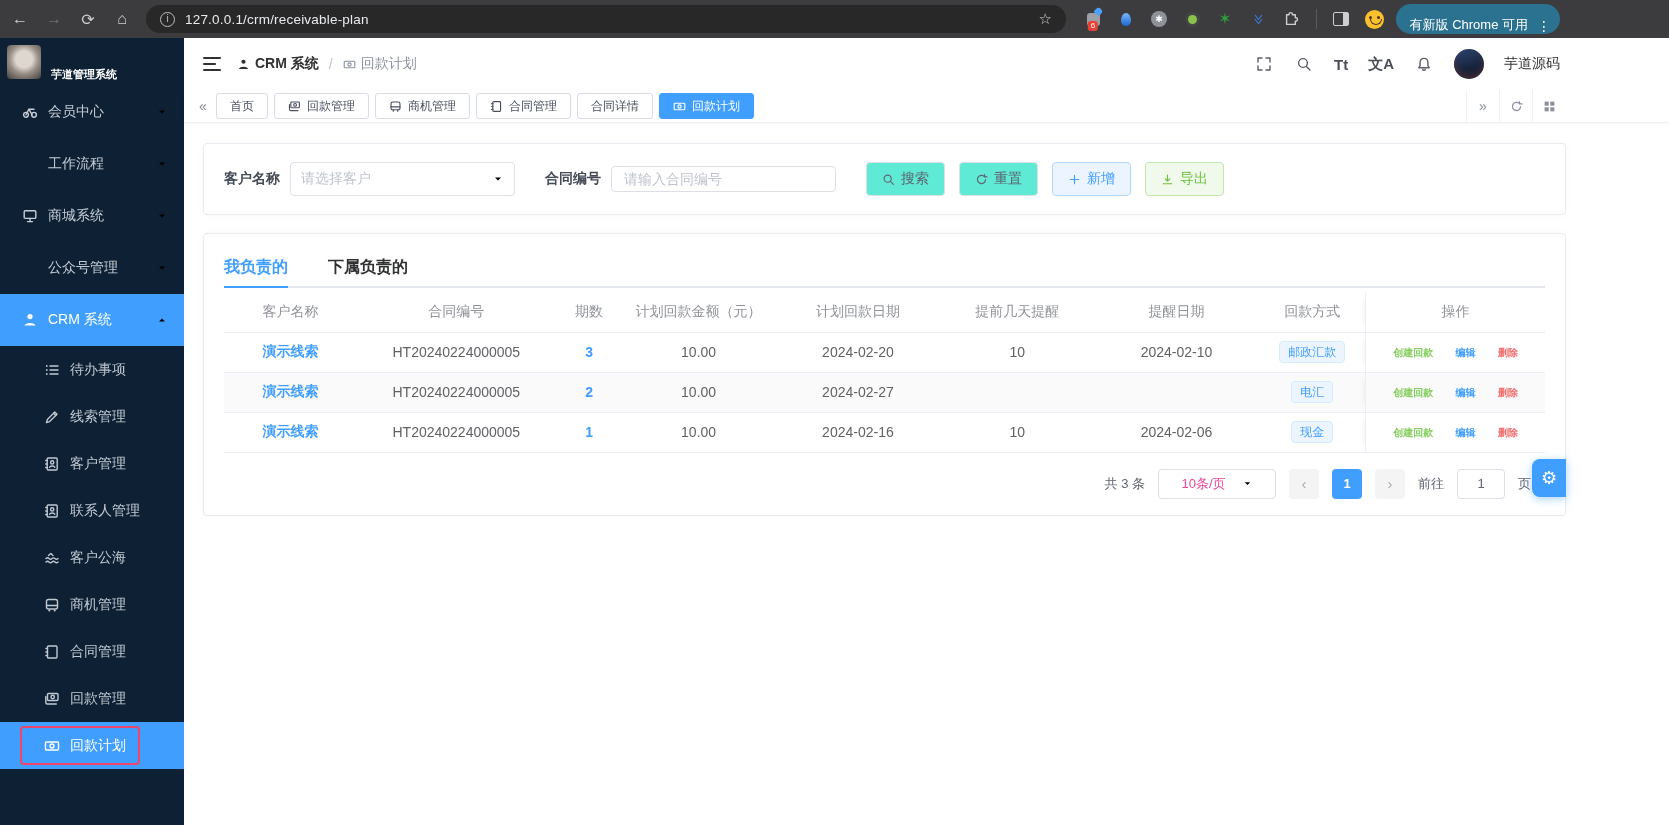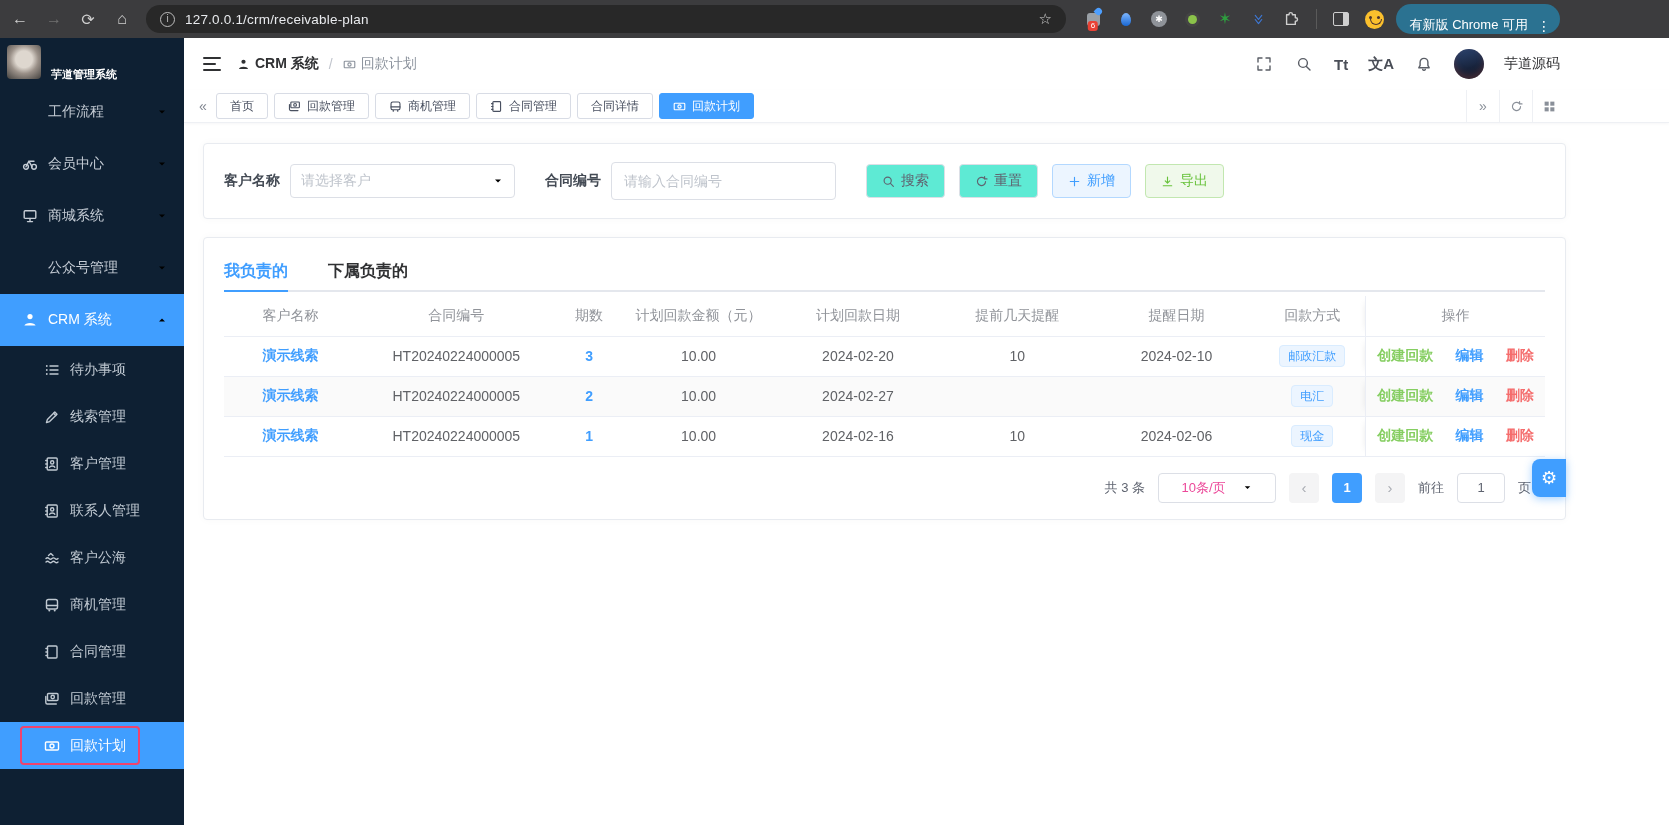--- a/index.html
+++ b/index.html
@@ -84,21 +84,21 @@
 
   
   .content { flex:1; padding:20px 103px 0 19px; overflow:hidden; }
   .card { border:1px solid #e8ebf0; border-radius:4px; background:#fff; box-shadow:0 0 8px rgba(0,0,0,.03); }
 
   .filter-card { padding:18px 20px; display:flex; align-items:center; }
   .f-label { font-size:14px; color:#444b55; font-weight:600; margin-right:10px; white-space:nowrap; }
   .sel-box { width:225px; height:34px; border:1px solid #dcdfe6; border-radius:4px; display:flex; align-items:center; padding:0 10px; cursor:pointer; background:#fff; }
   .sel-box .ph { color:#bfc4cc; font-size:14px; }
   .sel-box .chev { margin-left:auto; color:#b4b8bf; width:12px; height:12px; }
-  .f-input { width:225px; height:38px; border:1px solid #dcdfe6; border-radius:4px; padding:0 12px; font-size:14px; color:#ec4899; outline:none; font-family:inherit; }
+  .f-input { width:225px; height:26px; border:1px solid #dcdfe6; border-radius:4px; padding:0 12px; font-size:14px; color:#ec4899; outline:none; font-family:inherit; }
   .f-input::placeholder { color:#bfc4cc; }
   .gap30 { width:30px; flex:none; }
   .gap14 { width:14px; flex:none; }
   .btn { height:34px; border-radius:4px; border:1px solid #dcdfe6; background:#5eead4; color:#5f6470; font-size:14px; display:inline-flex; align-items:center; gap:6px; padding:0 15px; cursor:pointer; white-space:nowrap; font-family:inherit; }
   .btn .ic { width:13px; height:13px; }
   .btn-add { background:#ecf5ff; border-color:#b3d8ff; color:#409eff; }
   .btn-export { background:#f0f9eb; border-color:#c2e7b0; color:#67c23a; }
 
   .table-card { margin-top:18px; padding:14px 20px 16px; }
   .panel-tabs { display:flex; gap:40px; border-bottom:2px solid #e4e7ed; height:40px; align-items:center; }
@@ -106,21 +106,21 @@
   .ptab.active { color:#409eff; }
   .ptab.active::after { content:""; position:absolute; left:0; right:0; bottom:-2px; height:2px; background:#409eff; }
 
   table { width:100%; border-collapse:collapse; margin-top:4px; table-layout:fixed; }
   th { height:40px; font-size:14px; font-weight:500; color:#909399; border-bottom:1px solid #ebeef5; text-align:center; }
   td { height:40px; font-size:14px; color:#606266; border-bottom:1px solid #ebeef5; text-align:center; white-space:nowrap; }
   tr.striped td { background:#fafafa; }
   .fixed-col { border-left:1px solid #ebeef5; box-shadow:-7px 0 7px -7px rgba(0,0,0,.1);font-family:Liberation Mono, monospace; }
   .lnk { color:#409eff; font-weight:600; cursor:pointer; }
   .tag { display:inline-block; padding:3px 8px; font-size:12px; line-height:1.2; color:#409eff; background:#ecf5ff; border:1px solid #d9ecff; border-radius:4px; }
-  .act { font-weight:600; cursor:pointer; margin:16px 7px; font-size:14px; }
+  .act { font-weight:600; cursor:pointer; margin:16px 7px; font-size:10px; }
   .act-create { color:#85ce61; }
   .act-edit { color:#409eff; }
   .act-del { color:#f56c6c; }
 
   .pagination { display:flex; align-items:center; justify-content:flex-end; gap:13px; margin-top:16px; padding-right:14px; font-size:13px; color:#5f6470; }
   .size-sel { width:118px; height:30px; border:1px solid #dcdfe6; border-radius:4px; display:flex; align-items:center; justify-content:center; gap:16px; cursor:pointer; color:#ec4899; }
   .size-sel .chev { width:11px; height:11px; color:#b4b8bf; }
   .pg-btn { width:30px; height:30px; border-radius:4px; background:#f4f4f5; color:#a8abb2; display:flex; align-items:center; justify-content:center; font-size:15px; cursor:pointer; }
   .pg-cur { width:30px; height:30px; border-radius:4px; background:#409eff; color:#fff; font-weight:600; display:flex; align-items:center; justify-content:center; cursor:pointer; }
   .goto-input { width:48px; height:30px; border:1px solid #dcdfe6; border-radius:4px; text-align:center; font-size:13px; color:#5f6470; outline:none; font-family:inherit; }
@@ -274,31 +274,31 @@
 </div>
 
 <div class="app">
 
   <div class="sidebar">
     <div class="side-logo">
       <div class="logo-img"></div>
       <div class="logo-title">芋道管理系统</div>
     </div>
     <div class="side-menu">
+      <div class="s-item">
+        <svg class="ic">
+            <use href="#i-bike"></use>
+          </svg>
+        <span class="lbl">会员中心</span>
+        <svg class="chev">
+            <use href="#i-chevdown"></use>
+          </svg>
+      </div>
       <div class="s-item noicon">
         <span class="lbl" style="margin-left:0">工作流程</span>
-        <svg class="chev">
-            <use href="#i-chevdown"></use>
-          </svg>
-      </div>
-      <div class="s-item">
-        <svg class="ic">
-            <use href="#i-bike"></use>
-          </svg>
-        <span class="lbl">会员中心</span>
         <svg class="chev">
             <use href="#i-chevdown"></use>
           </svg>
       </div>
       <div class="s-item">
         <svg class="ic">
             <use href="#i-shop"></use>
           </svg>
         <span class="lbl">商城系统</span>
         <svg class="chev">

